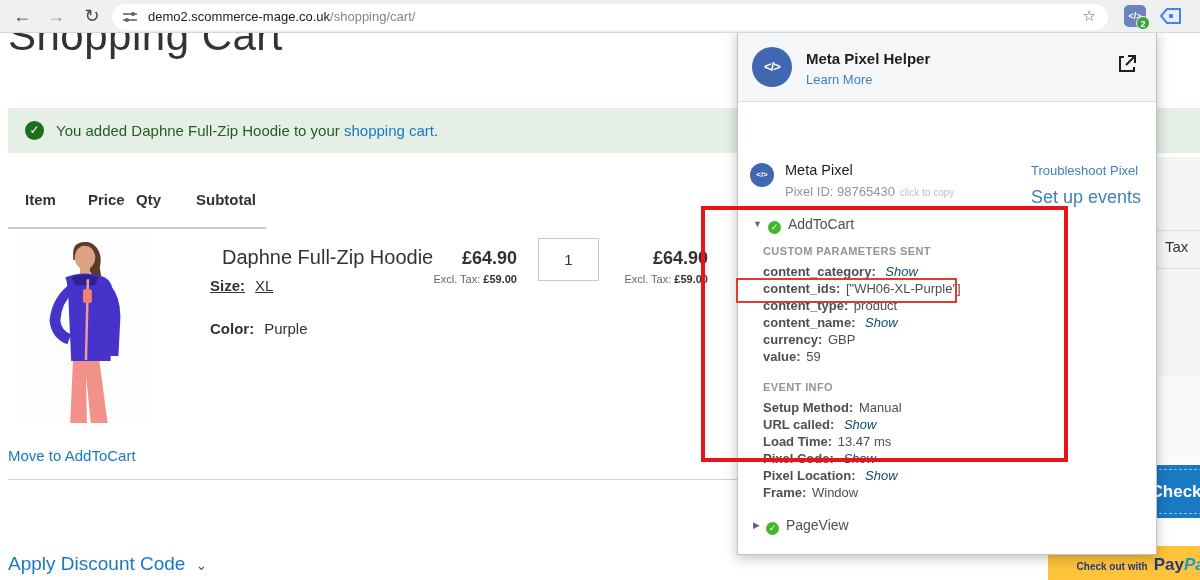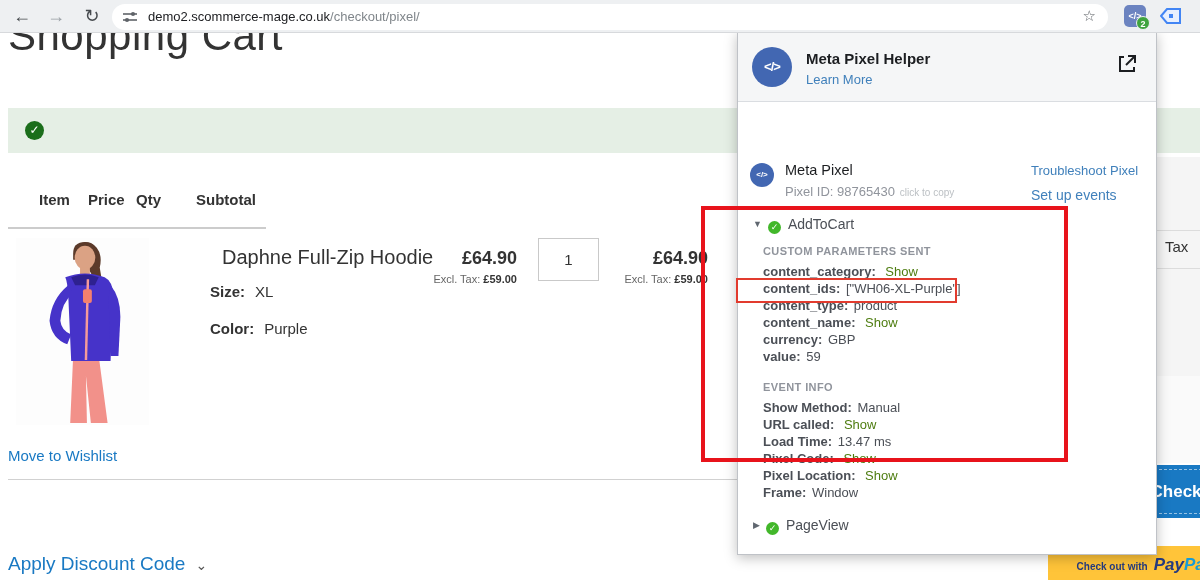--- a/index.html
+++ b/index.html
@@ -44,39 +44,39 @@
   .price-col { position:absolute; top:248px; width:118px; text-align:right; }
   #price-col { left:399px; } #subtotal-col { left:590px; }
   .price-main { font-size:18px; font-weight:bold; color:#333; }
   .excl-tax { font-size:11px; color:#666; margin-top:4px; }
   .excl-tax b { color:#333; }
   #qty-input { position:absolute; left:538px; top:238px; width:61px; height:43px;
                border:1px solid #c9c9c9; text-align:center; font-size:15px; color:#333;
                font-family:"Liberation Sans", sans-serif; }
   .opt-row { position:absolute; left:210px; font-size:15px; color:#333; }
   .opt-row .lbl { font-weight:bold; margin-right:10px; }
-  #size-row { top:283px; } #color-row { top:320px; }
+  #size-row { top:277px;text-decoration:underline; } #color-row { top:320px; }
   #wishlist-link { left:8px; top:447px; font-size:15px; color:#1979c3; z-index:1; }
   #cart-divider { left:8px; top:479px; width:729px; border-top:1px solid #d1d1d1; }
   #discount-link { left:8px; top:553px; font-size:19px; color:#1979c3; z-index:1; }
   #discount-link .chev { font-size:14px; color:#575757; margin-left:10px; }
 
   
   #summary-panel { left:1100px; top:157px; width:100px; height:306px; background:#f5f5f5; z-index:1; }
   .sum-line { position:absolute; left:0; width:100px; border-top:1px solid #dcdcdc; }
   #tax-label { position:absolute; left:65px; top:81px; font-size:15px; color:#333; }
   #sum-sub { position:absolute; left:0; top:219px; width:100px; height:87px; background:#fafafa; }
   #checkout-btn { left:1020px; top:465px; width:246px; height:53px; background:#1979c3; z-index:1;
                   color:#fff; font-size:17px; font-weight:bold; text-align:center; }
   #checkout-btn .inner { position:absolute; left:4px; top:4px; right:4px; bottom:4px;
                   border:1px dashed rgba(255,255,255,.55); line-height:43px; white-space:nowrap; }
   #paypal-btn { left:1048px; top:546px; width:190px; height:40px; background:#ffc439;
                 border-radius:4px; z-index:1; text-align:center; line-height:38px; white-space:nowrap; }
   #paypal-btn .cow { font-size:10px; font-weight:bold; color:#253b80; margin-right:6px; }
-  .pp-pay { font-size:17px; font-weight:bold; font-style:italic; color:#253b80; }
+  .pp-pay { font-size:17px; font-weight:bold; color:#253b80; }
   .pp-pal { font-size:17px; font-weight:bold; font-style:italic; color:#179bd7; }
 
   
   #popup { left:737px; top:32px; width:420px; height:523px; background:#fff; z-index:10;
            border:1px solid #bfc2c7; box-shadow:0 3px 12px rgba(0,0,0,.25); }
   #pp-header { position:absolute; left:0; top:0; width:100%; height:69px; background:#f5f6f7;
                border-bottom:1px solid #dadde1; }
   #pp-logo { position:absolute; left:14px; top:14px; width:40px; height:40px; border-radius:50%;
              background:#4267b2; color:#fff; font-size:13px; font-weight:bold; text-align:center;
              line-height:40px; letter-spacing:-1px; }
@@ -86,36 +86,36 @@
   #pp-found { position:absolute; left:0; top:74px; width:100%; height:44px; line-height:44px;
               border-top:1px solid #e4e6e9; border-bottom:1px solid #e4e6e9;
               padding-left:20px; font-size:13px; color:#4b4f56; }
   #px-logo { position:absolute; left:12px; top:130px; width:24px; height:24px; border-radius:50%;
              background:#4267b2; color:#fff; font-size:8px; font-weight:bold; text-align:center;
              line-height:24px; }
   #px-name { position:absolute; left:47px; top:129px; font-size:14.5px; color:#1c1e21; }
   #px-id { position:absolute; left:47px; top:151px; font-size:13px; color:#90949c; }
   #px-id .ctc { font-size:10px; color:#bcc0c4; margin-left:5px; }
   #px-troubleshoot { position:absolute; left:293px; top:130px; font-size:13px; color:#4080bb; }
-  #px-setup { position:absolute; left:293px; top:154px; font-size:14px; color:#4080bb; }
+  #px-setup { position:absolute; left:293px; top:154px; font-size:18px; color:#4080bb; }
   .ev-row { position:absolute; left:15px; font-size:14px; color:#4b4f56; }
   .ev-row .tri { font-size:9px; color:#606770; margin-right:6px; vertical-align:2px; }
   .ev-check { display:inline-block; width:13px; height:13px; border-radius:50%; background:#42b72a;
               color:#fff; font-size:9px; text-align:center; line-height:13px; margin-right:7px;
               vertical-align:-1px; }
   #addtocart-row { top:183px; } #pageview-row { top:484px; }
   .sec-title { position:absolute; left:25px; font-size:11px; font-weight:bold; color:#90949c;
                letter-spacing:.4px; }
   #cps-title { top:212px; } #ei-title { top:348px; }
   .plist { position:absolute; left:25px; font-size:13px; color:#4b4f56; line-height:17px; }
   #cps-list { top:230px; } #ei-list { top:366px; }
   .pname { font-weight:bold; }
   .pname::after { content:": "; font-weight:bold; }
   .pval { margin-left:2px; }
-  .pval.link { color:#4d7c0f; margin-left:6px; }
+  .pval.link { color:#0c4a6e; margin-left:6px;font-style:italic; }
 
   
   #anno-outer { left:701px; top:206px; width:367px; height:256px; border:4px solid #e8131b; z-index:30; }
   #anno-inner { left:736px; top:278px; width:221px; height:25px; border:2px solid #e23b2e; z-index:31; }
 </style>
 </head>
 <body>
 
 <div id="toolbar" class="abs">
   <div class="navbtn" style="left:8px">←</div>
@@ -123,38 +123,39 @@
   <div class="navbtn" style="left:78px">↻</div>
   <div id="omnibox">
     <svg id="site-info" viewBox="0 0 16 16">
       <g stroke="#5f6368" stroke-width="1.6" fill="#5f6368">
         <line x1="1" y1="5" x2="15" y2="5"></line>
           <circle cx="11" cy="5" r="2.1" stroke="none"></circle>
         <line x1="1" y1="11" x2="15" y2="11"></line>
           <circle cx="5" cy="11" r="2.1" stroke="none"></circle>
       </g>
     </svg>
-    <span id="url-text"><span>demo2.scommerce-mage.co.uk</span><span class="path">/checkout/pixel/</span></span>
+    <span id="url-text"><span>demo2.scommerce-mage.co.uk</span><span class="path">/shopping/cart/</span></span>
     <span id="star">☆</span>
   </div>
   <div id="ext1">&lt;/&gt;</div>
   <div id="ext1-badge">2</div>
   <svg id="ext2" viewBox="0 0 22 18">
     <polygon points="1,9 7,2 20,2 20,16 7,16" fill="#e8f0fe" stroke="#4285f4" stroke-width="2"></polygon>
     <rect x="9" y="7" width="4" height="4" fill="#4285f4"></rect>
   </svg>
 </div>
 
 <div id="page-title" class="abs">Shopping Cart</div>
 
 <div id="success-bar" class="abs">
   <div id="success-icon">✓</div>
-</div>
-
-<span class="col-header" style="left:39px">Item</span>
+  <div id="success-text"><span>You added Daphne Full-Zip Hoodie to your </span><a href="#">shopping cart</a><span>.</span></div>
+</div>
+
+<span class="col-header" style="left:25px">Item</span>
 <span class="col-header" style="left:88px">Price</span>
 <span class="col-header" style="left:136px">Qty</span>
 <span class="col-header" style="left:196px">Subtotal</span>
 <div id="hdr-underline" class="abs"></div>
 
 <svg id="product-img" class="abs" viewBox="0 0 135 190">
   <rect width="135" height="190" fill="#fdfdfd"></rect>
 
   <path d="M58 120 L55 188 L72 188 L71 140 L76 188 L93 188 L84 120 Z" fill="#f2918a"></path>
 
@@ -190,21 +191,21 @@
   <div class="excl-tax"><span>Excl. Tax: </span><b>£59.00</b></div>
 </div>
 
 <div id="size-row" class="opt-row">
   <span class="lbl">Size:</span><span>XL</span>
 </div>
 <div id="color-row" class="opt-row">
   <span class="lbl">Color:</span><span>Purple</span>
 </div>
 
-<div id="wishlist-link" class="abs">Move to Wishlist</div>
+<div id="wishlist-link" class="abs">Move to AddToCart</div>
 <div id="cart-divider" class="abs"></div>
 <div id="discount-link" class="abs"><span>Apply Discount Code</span><span class="chev">⌄</span></div>
 
 <div id="summary-panel" class="abs">
   <div class="sum-line" style="top:73px"></div>
   <div id="tax-label">Tax</div>
   <div class="sum-line" style="top:111px"></div>
   <div id="sum-sub"></div>
 </div>
 <div id="checkout-btn" class="abs">
@@ -241,21 +242,21 @@
     <div><span class="pname">content_category</span><span class="pval link">Show</span></div>
     <div><span class="pname">content_ids</span><span class="pval">["WH06-XL-Purple"]</span></div>
     <div><span class="pname">content_type</span><span class="pval">product</span></div>
     <div><span class="pname">content_name</span><span class="pval link">Show</span></div>
     <div><span class="pname">currency</span><span class="pval">GBP</span></div>
     <div><span class="pname">value</span><span class="pval">59</span></div>
   </div>
 
   <div id="ei-title" class="sec-title">EVENT INFO</div>
   <div id="ei-list" class="plist">
-    <div><span class="pname">Show Method</span><span class="pval">Manual</span></div>
+    <div><span class="pname">Setup Method</span><span class="pval">Manual</span></div>
     <div><span class="pname">URL called</span><span class="pval link">Show</span></div>
     <div><span class="pname">Load Time</span><span class="pval">13.47 ms</span></div>
     <div><span class="pname">Pixel Code</span><span class="pval link">Show</span></div>
     <div><span class="pname">Pixel Location</span><span class="pval link">Show</span></div>
     <div><span class="pname">Frame</span><span class="pval">Window</span></div>
   </div>
 
   <div id="pageview-row" class="ev-row">
     <span class="tri">▶</span><span class="ev-check">✓</span><span>PageView</span>
   </div>

